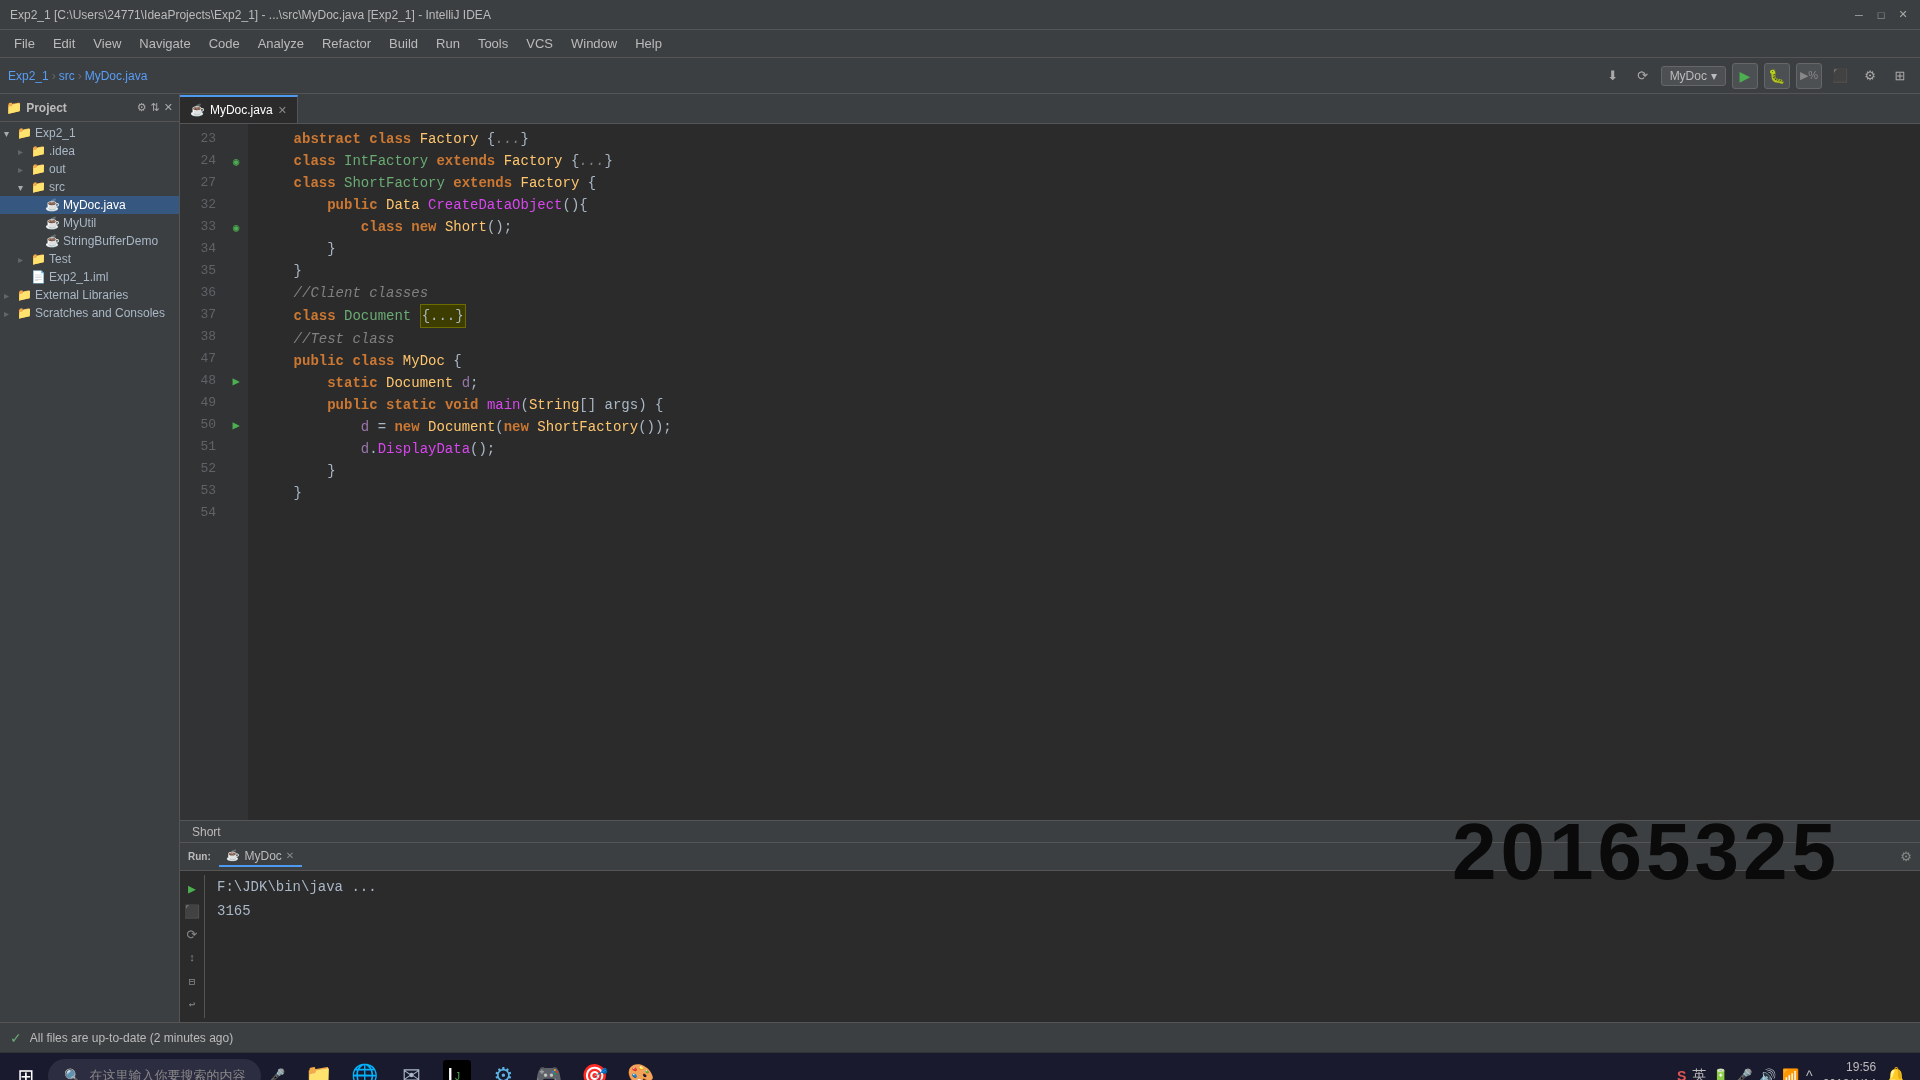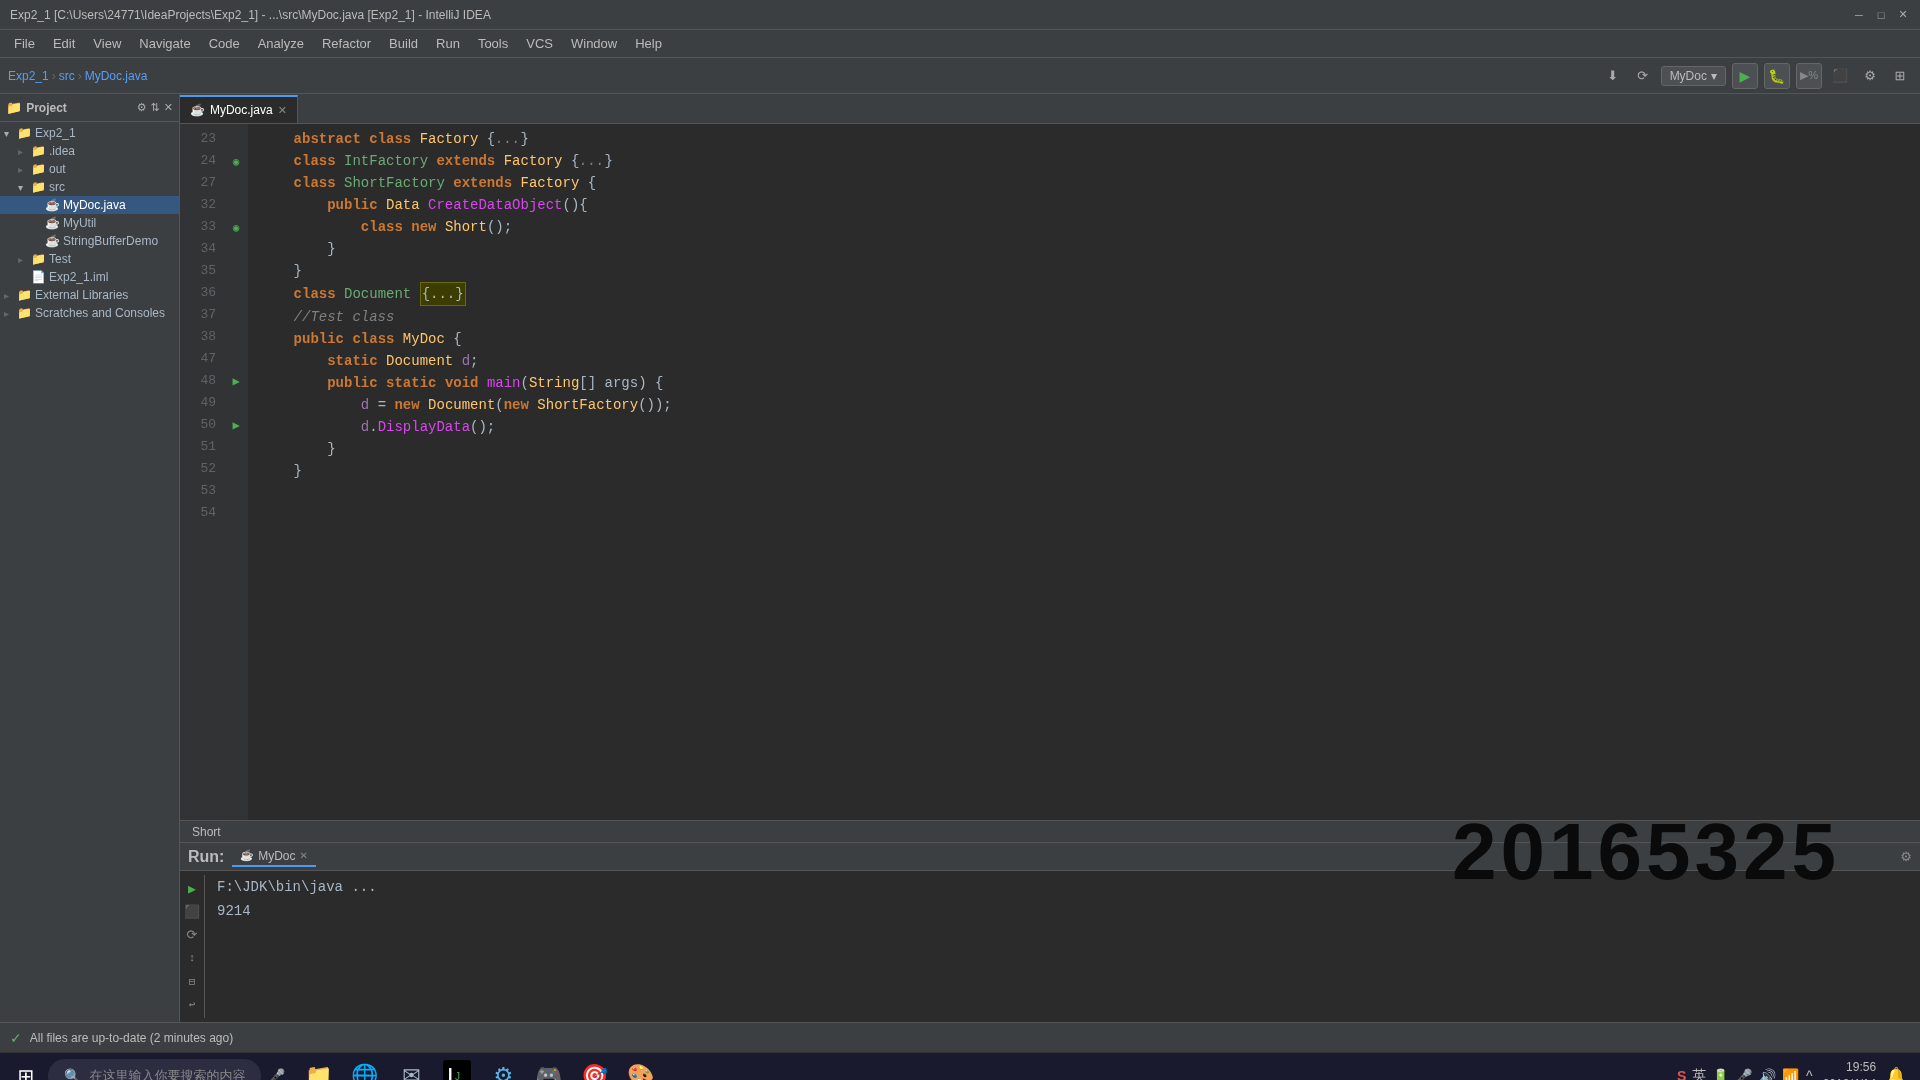--- a/index.html
+++ b/index.html
@@ -182,21 +182,21 @@
     }
     .run-panel-header {
       height: 28px;
       background: #3c3f41;
       display: flex;
       align-items: center;
       padding: 0 8px;
       border-bottom: 1px solid #555;
       gap: 8px;
     }
-    .run-label { font-size: 16px; color: #bbb; font-weight: bold; }
+    .run-label { font-size: 10px; color: #bbb; font-weight: bold; }
     .run-tab {
       display: flex;
       align-items: center;
       gap: 4px;
       padding: 2px 8px;
       background: #3c3f41;
       border-bottom: 2px solid #4e9af1;
       font-size: 12px;
       color: #bbb;
     }
@@ -483,20 +483,23 @@
         </div>
 
         <div class="code-line">
           <span class="plain">        }</span>
         </div>
 
         <div class="code-line">
           <span class="plain">    }</span>
         </div>
 
+        <div class="code-line">
+          <span class="comment">    //Client classes</span>
+        </div>
 
         <div class="code-line">
           <span class="plain">    </span><span class="kw">class</span><span class="plain"> </span><span style="color:#6aab73;">Document</span><span class="plain"> </span><span class="highlighted-word">{...}</span>
         </div>
 
         <div class="code-line">
           <span class="comment">    //Test class</span>
         </div>
 
         <div class="code-line">
@@ -550,21 +553,21 @@
           <div class="side-btn active" style="color:#4caf50;">▶</div>
           <div class="side-btn red">⬛</div>
           <div class="side-btn grey">⟳</div>
           <div class="side-btn grey" style="font-size:11px;">↕</div>
           <div class="side-btn grey" style="font-size:11px;">⊟</div>
           <div class="side-btn grey" style="font-size:11px;">↩</div>
         </div>
         <div style="position:relative; flex:1;">
           <div class="run-output-content">
             <div class="run-cmd">F:\JDK\bin\java ...</div>
-            <div class="run-number">9214</div>
+            <div class="run-number">3165</div>
             <div>&nbsp;</div>
           </div>
           <div class="big-watermark">20165325</div>
         </div>
       </div>
     </div>
   </div>
 </div>
 
 <div class="status-bar">

